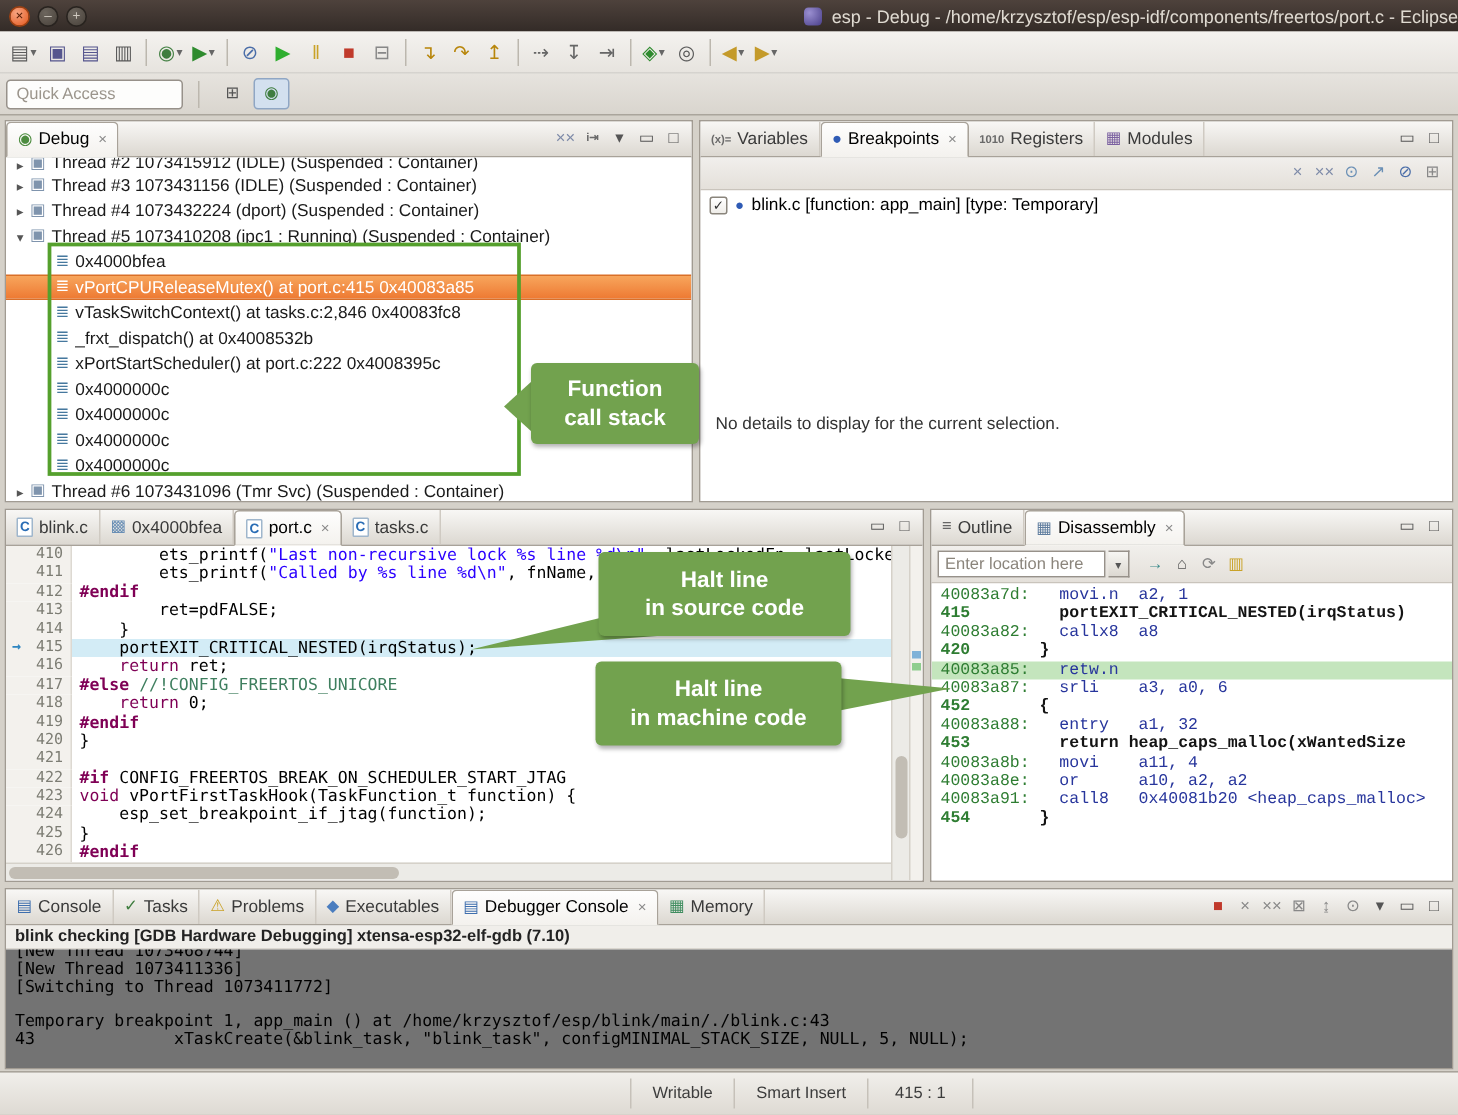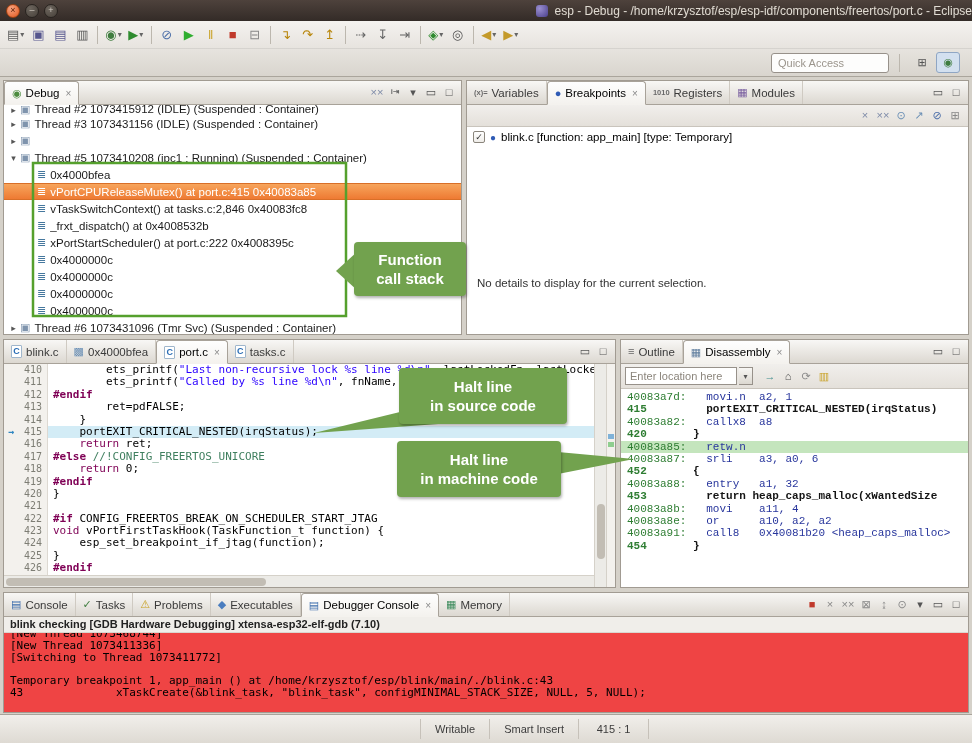--- a/index.html
+++ b/index.html
@@ -13,21 +13,21 @@
 .wbtn{width:14px;height:14px;border-radius:50%;display:flex;align-items:center;justify-content:center;font-size:9px;line-height:1}
 .wbtn.close{background:radial-gradient(circle at 35% 30%,#f8a582,#e2571d);border:1px solid #9c4012;color:#5c2008}
 .wbtn.min,.wbtn.max{background:radial-gradient(circle at 35% 30%,#6d665e,#474039);border:1px solid #28231f;color:#cfc9c0}
 #titletext{position:absolute;left:0;right:0;text-align:center;font-size:12px;color:#e0dbd2;display:flex;justify-content:flex-end;align-items:center;gap:6px;pointer-events:none}
 .appicon{width:12px;height:12px;border-radius:3px;background:radial-gradient(circle at 30% 30%,#9a8fd0,#4a3f8a);display:inline-block}
 
 
 #toolbar{position:absolute;top:21px;left:0;width:972px;height:56px;background:linear-gradient(#f4f2ef,#d9d5ce);border-bottom:1px solid #aaa59c}
 .tbrow{display:flex;align-items:center;padding:0 4px}
 #tbrow1{height:28px;border-bottom:1px solid rgba(0,0,0,.07)}
-#tbrow2{height:27px;justify-content:flex-end;gap:6px;padding-right:12px}
+#tbrow2{height:27px;gap:6px;padding-right:12px}
 .tbtn{height:22px;min-width:22px;display:flex;align-items:center;justify-content:center;border:1px solid transparent;border-radius:3px;padding:0 2px;gap:1px}
 .tbtn .gicon{font-size:13px}
 .dd{font-size:8px;color:#666}
 .tsep{width:1px;height:18px;background:#bcb7ae;margin:0 4px}
 #quick-access{width:118px;height:20px;border:1px solid #97918a;border-radius:3px;background:#fdfdfc;font:11px "Liberation Sans",sans-serif;color:#555;padding:0 6px}
 #quick-access::placeholder{color:#9b958c}
 .pbtn{width:24px;height:21px;display:flex;align-items:center;justify-content:center;border:1px solid transparent;border-radius:3px}
 .pbtn.active{background:#d3e0ef;border-color:#8fa6c4}
 
 
@@ -92,21 +92,21 @@
 #disasm-input{width:112px;height:18px;border:1px solid #97918a;background:#fff;font-size:11px;padding:0 4px;color:#444}
 #disasm-input::placeholder{color:#8b857c}
 .locdd{width:14px;height:18px;border:1px solid #97918a;border-left:none;background:linear-gradient(#f7f6f3,#dcd8d1);font-size:8px;display:flex;align-items:center;justify-content:center;color:#555}
 #disasm-lines{flex:1;overflow:hidden;background:#fff;padding-top:2px}
 .drow{height:12.4px;line-height:12.4px;font-family:Liberation Mono, monospace;font-size:11px;white-space:pre;padding-left:6px}
 .drow.hl{background:#c4e5bd}
 .d-a{color:#2e7d32}.d-i{color:#27359c}.d-n{color:#2e7d32;font-weight:bold}.d-s{color:#141414;font-weight:bold}.d-l{color:#27359c;font-weight:bold}
 
 
 #console-sub{height:16px;background:#f0eeea;border-bottom:1px solid #dad6cf;font-size:11px;font-weight:bold;color:#222;padding:1px 6px;white-space:nowrap;overflow:hidden;flex:none}
-#console-out{flex:1;overflow:hidden;background:#ef4444;padding:0 6px}
+#console-out{flex:1;overflow:hidden;background:#737373;padding:0 6px}
 .cline{font-family:"DejaVu Sans Mono",monospace;font-size:11px;height:11.8px;line-height:11.8px;white-space:pre;color:#000}
 .cline.clip{margin-top:-5px}
 
 
 #statusbar{position:absolute;left:0;top:714px;width:972px;height:29px;background:linear-gradient(#f1efeb,#dedad3);border-top:1px solid #a9a49b;display:flex;align-items:center;font-size:11px;color:#3c3c3c}
 .sb-pad{width:420px;flex:none}
 .sb-cell{height:20px;display:flex;align-items:center;justify-content:center;border-right:1px solid #c6c1b9;padding:0 14px;min-width:70px}
 .sb-first{border-left:1px solid #c6c1b9}
 
 
@@ -260,20 +260,21 @@
           <span>Thread #2 1073415912 (IDLE) (Suspended : Container)</span>
         </div>
         <div class="trow">
           <span class="twisty">▸</span>
           <span class="gicon" style="color: rgb(127, 148, 173);">▣</span>
           <span>Thread #3 1073431156 (IDLE) (Suspended : Container)</span>
         </div>
         <div class="trow">
           <span class="twisty">▸</span>
           <span class="gicon" style="color: rgb(127, 148, 173);">▣</span>
+          <span>Thread #4 1073432224 (dport) (Suspended : Container)</span>
         </div>
         <div class="trow">
           <span class="twisty">▾</span>
           <span class="gicon" style="color: rgb(127, 148, 173);">▣</span>
           <span>Thread #5 1073410208 (ipc1 : Running) (Suspended : Container)</span>
         </div>
         <div class="trow">
           <span class="twisty"></span>
           <span class="findent"></span>
           <span class="gicon" style="color: rgb(70, 120, 158);">≣</span>

